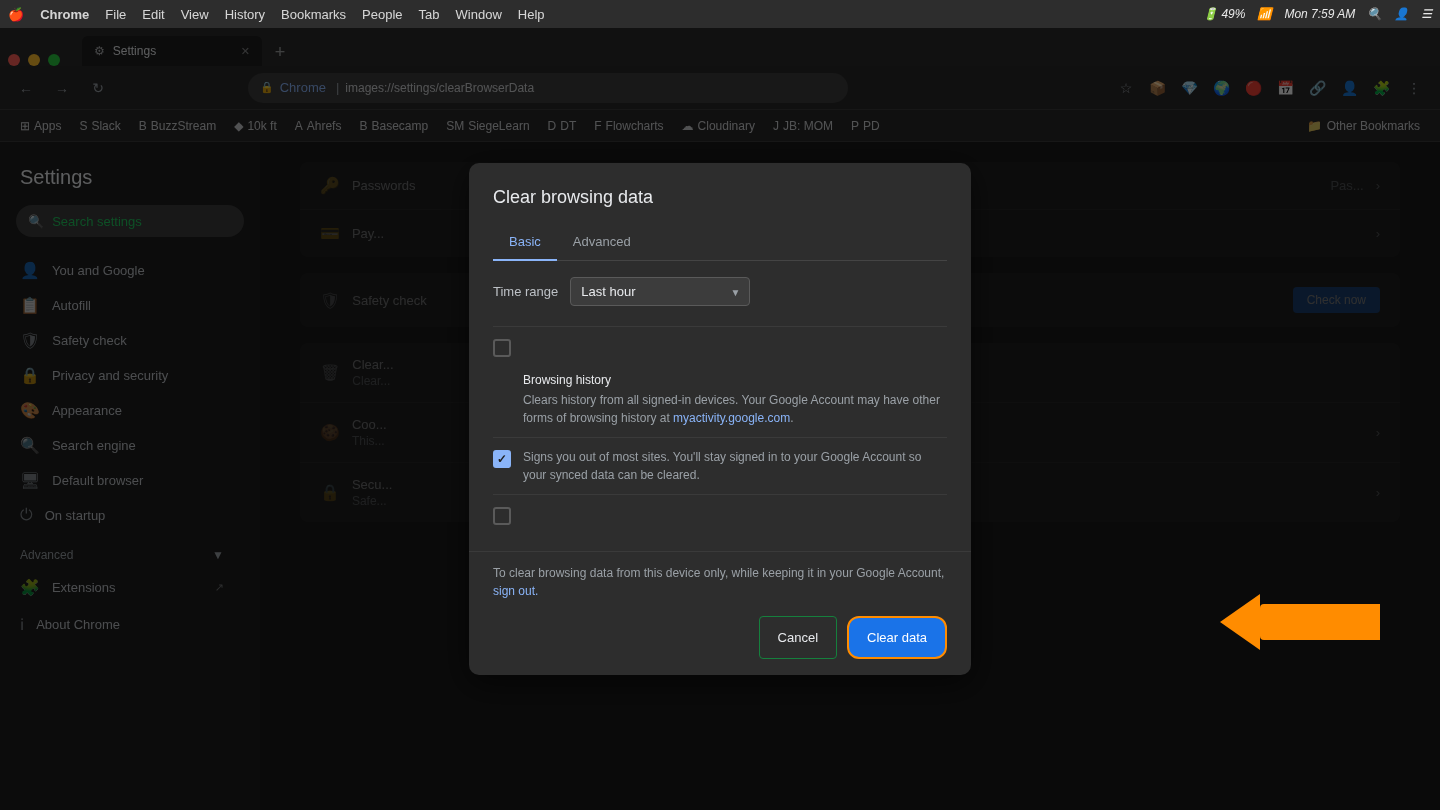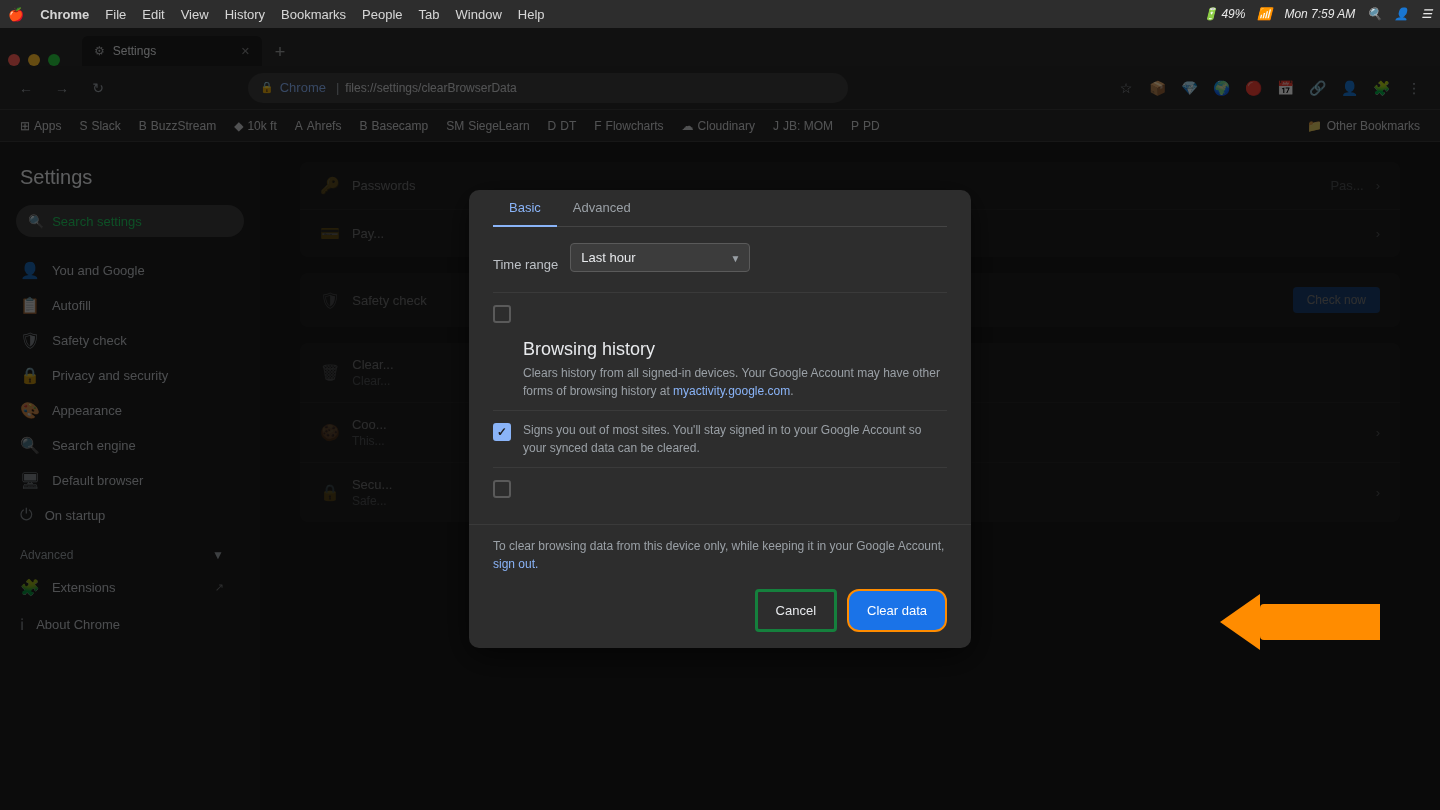--- a/index.html
+++ b/index.html
@@ -302,21 +302,21 @@
     }
 
     
     .dialog-body {
       padding: 16px 24px;
     }
 
     
     .time-range-row {
       display: flex;
-      align-items: flex-end;
+      align-items: center;
       gap: 12px;
       margin-bottom: 20px;
     }
     .time-range-label {
       font-size: 13px;
       color: #bdc1c6;
     }
     .time-range-select {
       background: #3c3c3c;
       border: 1px solid #5a5a5a;
@@ -370,21 +370,21 @@
       border-color: #8ab4f8;
     }
     .cb-box.checked::after {
       content: '✓';
       color: #1e1e1e;
       font-size: 12px;
       font-weight: bold;
     }
     .cb-text {}
     .cb-title {
-      font-size: 18px;
+      font-size: 12px;
       color: #e8eaed;
       font-weight: 500;
       margin-bottom: 4px;
       margin-top: 36px;
     }
     .cb-desc {
       font-size: 12px;
       color: #9aa0a6;
       line-height: 1.5;
     }
@@ -408,21 +408,21 @@
       color: #8ab4f8;
       cursor: pointer;
     }
     .dialog-buttons {
       display: flex;
       justify-content: flex-end;
       gap: 10px;
     }
     .btn-cancel {
       background: transparent;
-      border: 3px solid #15803d;
+      border: 1px solid #15803d;
       border-radius: 4px;
       color: #e8eaed;
       font-size: 13px;
       padding: 7px 18px;
       cursor: pointer;
     }
     .btn-clear {
       background: #1a73e8;
       border: 2px solid #ff8c00;
       border-radius: 12px;
@@ -499,21 +499,21 @@
   </div>
 
   <div class="address-bar">
     <div class="nav-btn">←</div>
     <div class="nav-btn">→</div>
     <div class="nav-btn">↻</div>
     <div class="address-field">
       <span class="lock-icon">🔒</span>
       <span class="chrome-label">Chrome</span>
       <span style="color:#9aa0a6;">|</span>
-      <span class="url-text">files://settings/clearBrowserData</span>
+      <span class="url-text">images://settings/clearBrowserData</span>
     </div>
     <div class="toolbar-icons">
       <div class="toolbar-icon">☆</div>
       <div class="toolbar-icon">📦</div>
       <div class="toolbar-icon">💎</div>
       <div class="toolbar-icon">🌍</div>
       <div class="toolbar-icon">🔴</div>
       <div class="toolbar-icon">📅</div>
       <div class="toolbar-icon">🔗</div>
       <div class="toolbar-icon">👤</div>
@@ -684,20 +684,23 @@
         </div>
         <span class="row-chevron">›</span>
       </div>
     </div>
   </div>
 </div>
 
 <div class="modal-overlay">
 
   <div class="dialog">
+    <div class="dialog-header">
+      <div class="dialog-title">Clear browsing data</div>
+    </div>
 
     <div class="dialog-tabs">
       <div class="dialog-tab active">Basic</div>
       <div class="dialog-tab">Advanced</div>
     </div>
 
     <div class="dialog-body">
 
       <div class="time-range-row">
         <span class="time-range-label">Time range</span>

